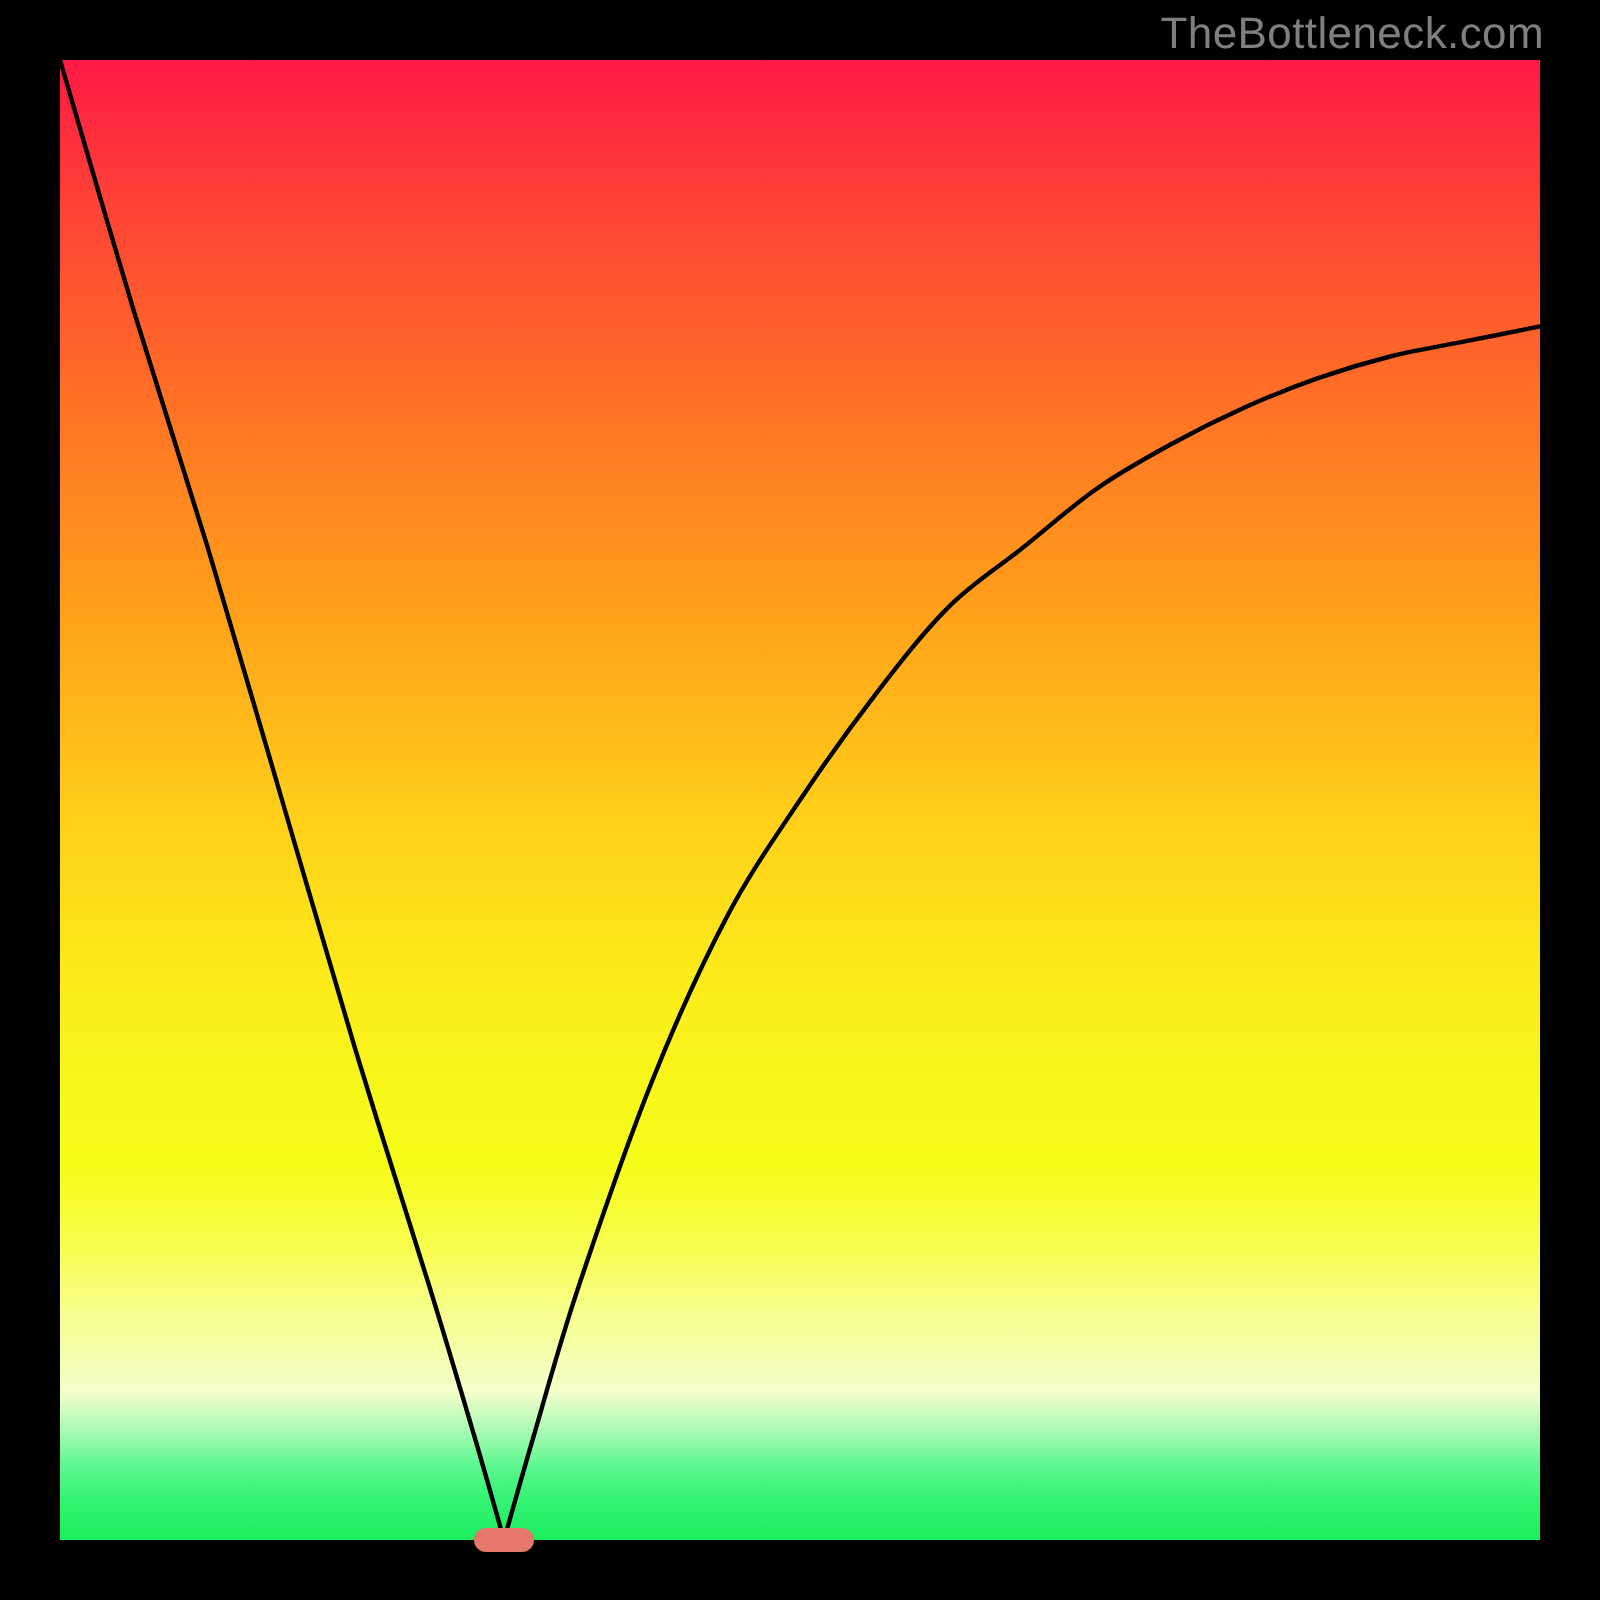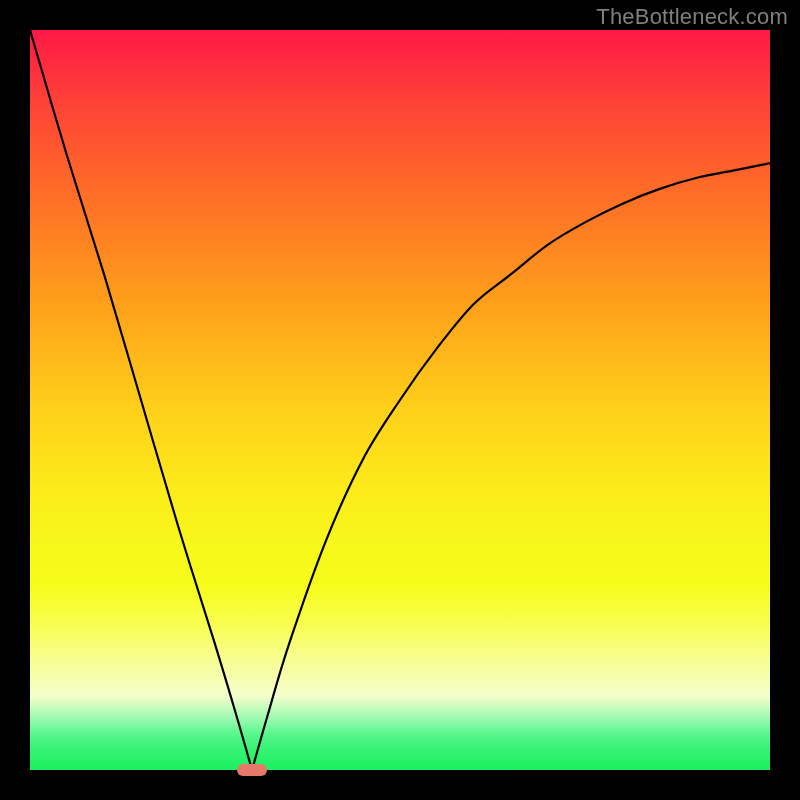--- a/index.html
+++ b/index.html
@@ -12,21 +12,21 @@
   }
   .frame {
     position: relative;
     width: 800px;
     height: 800px;
     background: #000;
   }
   .watermark {
     position: absolute;
     top: 4px;
-    right: 12px;
+    right: 28px;
     color: #7f7f7f;
     font-size: 22px;
     font-weight: 500;
     letter-spacing: 0.2px;
   }
   .plot-area {
     position: absolute;
     left: 30px;
     top: 30px;
     width: 740px;

